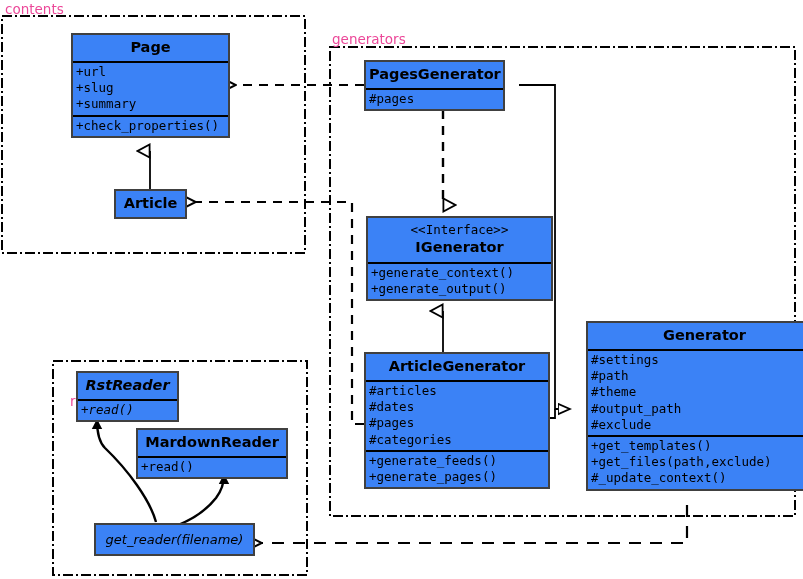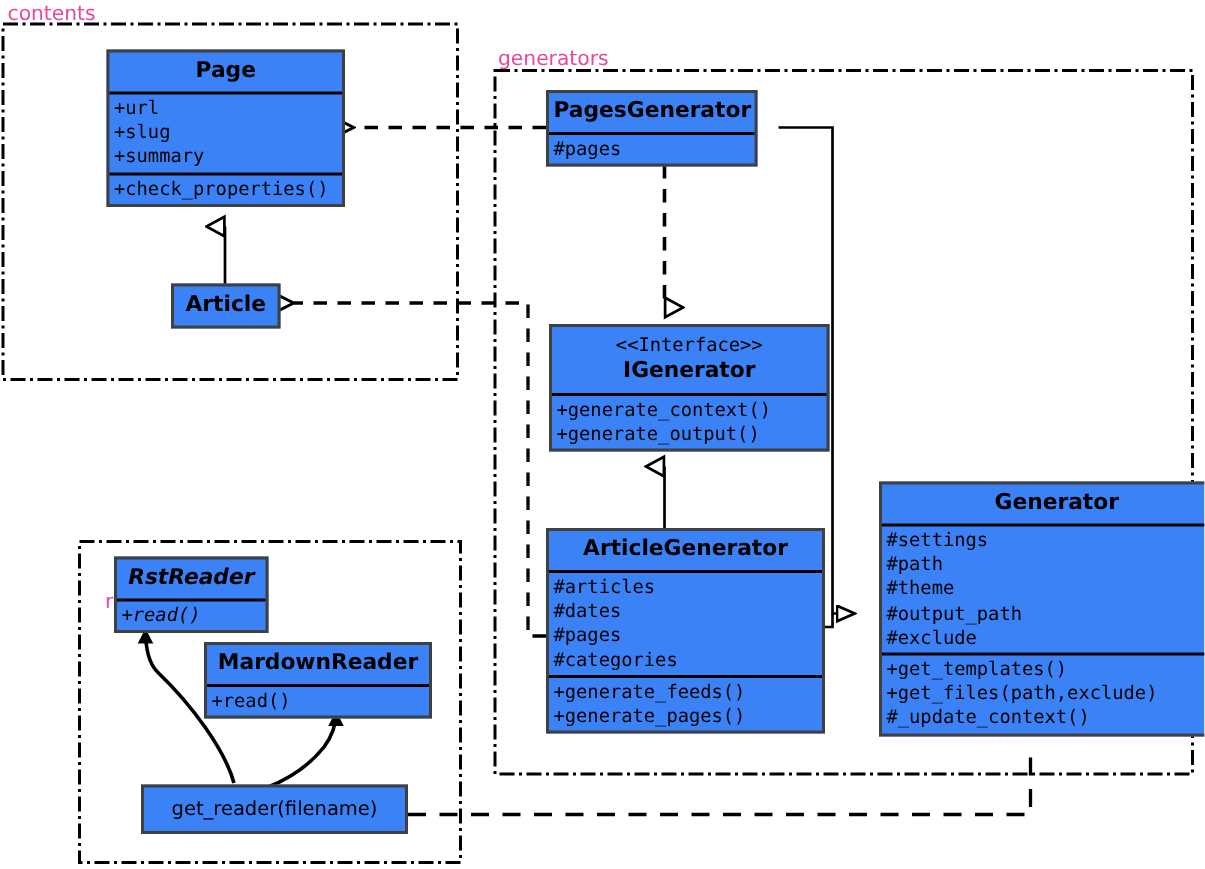--- a/index.html
+++ b/index.html
@@ -240,17 +240,17 @@
     </div>
   </div>
 
   <div class="cls" style="left:136px; top:428px; width:152px;">
     <div class="sect title">MardownReader</div>
     <div class="sect">
       <div class="member">+read()</div>
     </div>
   </div>
 
-  <div class="cls" style="left:94px; top:523px; width:178px;">
+  <div class="cls" style="left:94px; top:523px; width:161px;font-style:italic;">
     <div class="sect plain-title">get_reader(filename)</div>
   </div>
 
 </div>
 
 </body></html>

